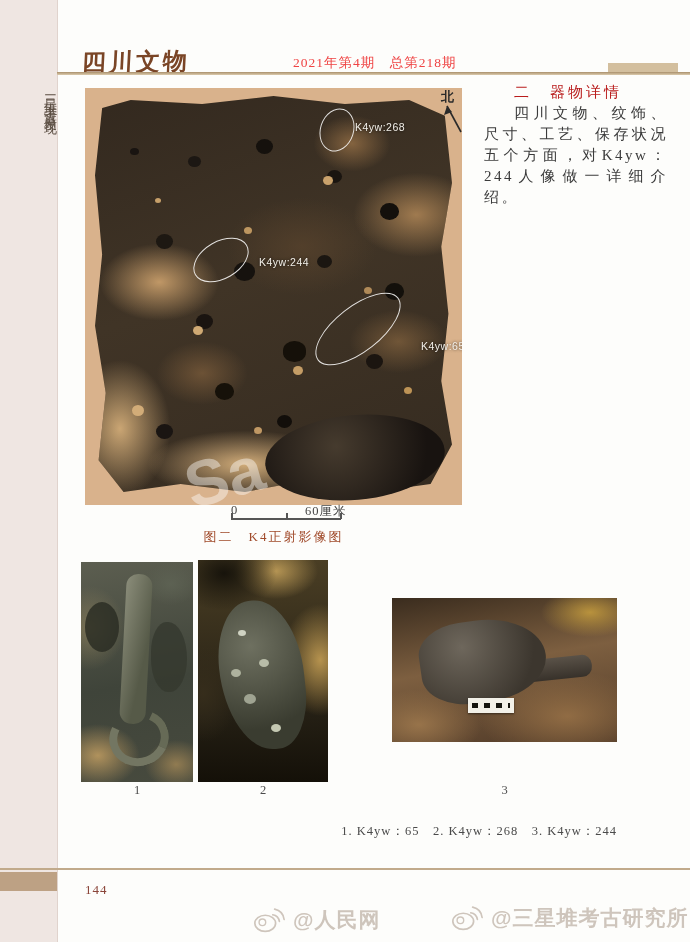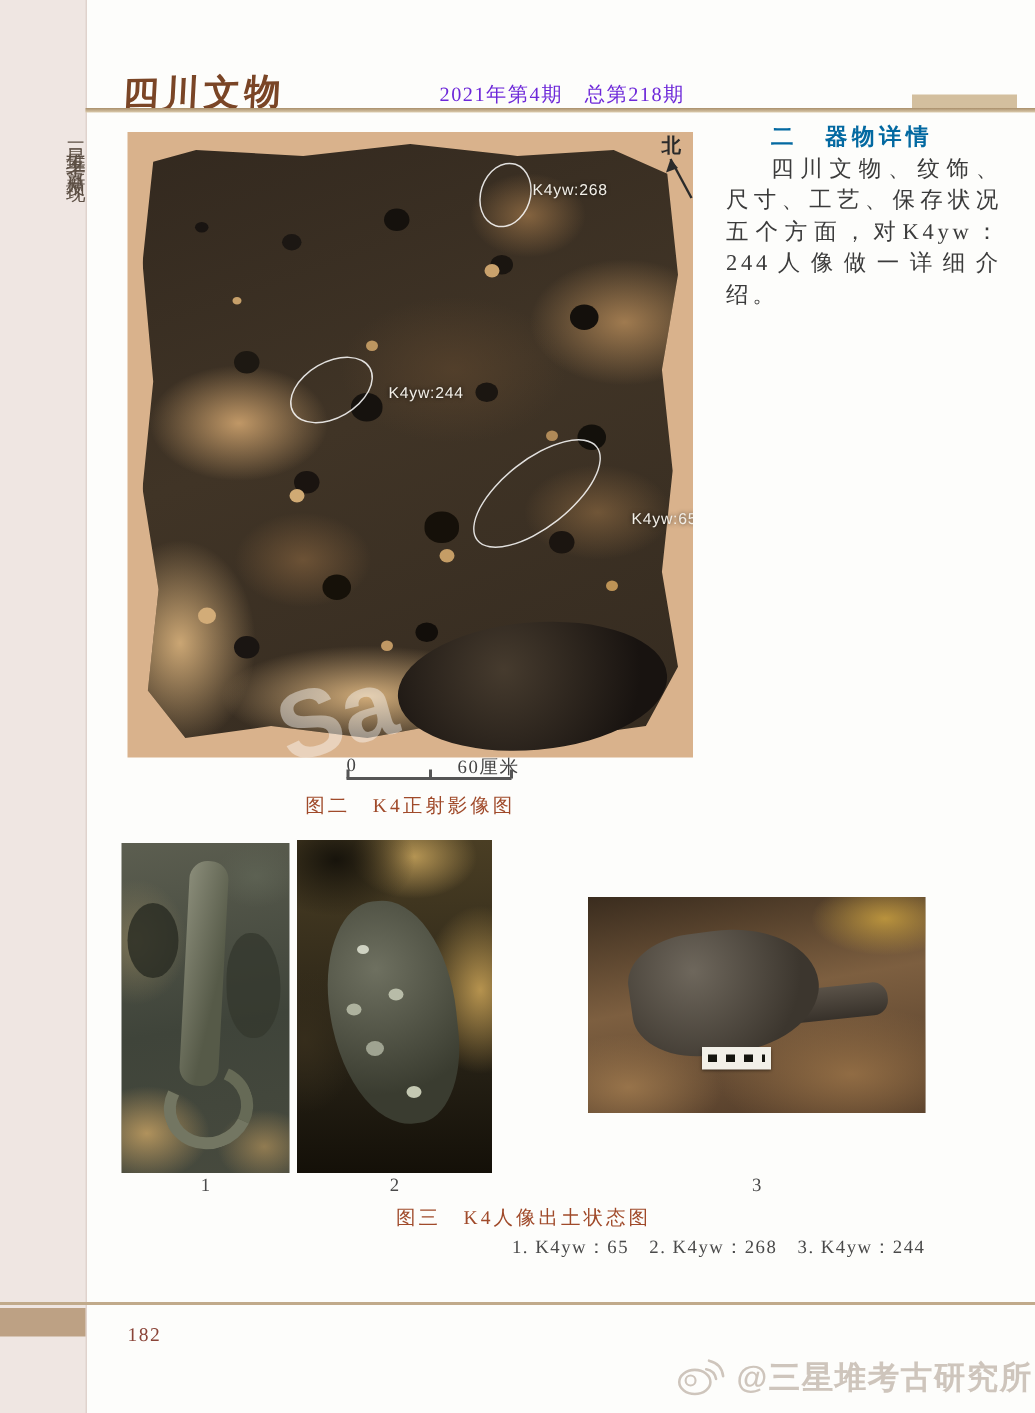--- a/index.html
+++ b/index.html
@@ -6,21 +6,21 @@
   .page{position:relative;width:690px;height:942px;background:#fdfdfb;overflow:hidden;
         font-family:"Liberation Serif",serif;color:#38342f;}
   
   .strip{position:absolute;left:0;top:0;width:57px;height:942px;background:#efe6e2;border-right:1px solid #e0d3cd;}
   .strip-block{position:absolute;left:0;top:872px;width:57px;height:19px;background:#bda184;}
   .vtitle{position:absolute;left:41px;top:84px;height:160px;writing-mode:vertical-rl;
           font-size:13px;letter-spacing:4px;color:#5c4f44;}
   
   .logo{position:absolute;left:82px;top:46px;font-size:24px;font-weight:bold;color:#7a4526;
         letter-spacing:3px;transform:skewX(-4deg) rotate(-1deg);}
-  .issue{position:absolute;left:293px;top:54px;font-size:13.5px;color:#6d28d9;letter-spacing:1px;
+  .issue{position:absolute;left:293px;top:54px;font-size:13.5px;color:#ef4444;letter-spacing:1px;
          font-family:"Liberation Serif",serif;}
   .hrule{position:absolute;left:57px;top:72px;width:633px;height:3px;
          background:linear-gradient(#a98f6b,#dcccae);}
   .hrule-cap{position:absolute;left:608px;top:63px;width:70px;height:9px;background:#d3bf9e;}
   
   .photo-main{position:absolute;left:85px;top:88px;width:377px;height:417px;background:#d9b28c;overflow:hidden;}
   .pit{position:absolute;left:10px;top:8px;width:357px;height:396px;
     clip-path:polygon(2% 3%,10% 1%,30% 2%,50% 0%,70% 2%,88% 1%,98% 5%,100% 22%,97% 38%,99% 55%,97% 72%,100% 88%,94% 98%,78% 100%,60% 97%,42% 100%,24% 98%,8% 100%,1% 92%,3% 75%,0% 58%,2% 40%,0% 20%);
     background:
       radial-gradient(85px 55px at 18% 47%, rgba(199,157,106,.95), rgba(199,157,106,0) 70%),
@@ -60,21 +60,21 @@
   .sc-end{position:absolute;left:305px;top:503px;font-size:12.5px;color:#444;letter-spacing:1px;}
   .sc-line{position:absolute;left:231px;top:518px;width:110px;height:2px;background:#555;}
   .sc-t1,.sc-t2,.sc-t3{position:absolute;top:513px;width:1.5px;height:6px;background:#555;}
   .sc-t1{left:231px;} .sc-t2{left:286px;} .sc-t3{left:340px;}
   .fig2-cap{position:absolute;left:85px;top:528px;width:377px;text-align:center;
     font-size:13px;color:#a04a2a;letter-spacing:2px;}
   
   .column{position:absolute;left:484px;top:82px;width:184px;font-size:15px;line-height:21px;
     letter-spacing:2.5px;text-align:justify;text-justify:inter-character;color:#3b3b3b;}
   .column p{margin:0;}
-  .col-head{margin:7px 0 7px 0;padding-left:30px;color:#0369a1;font-weight:700;letter-spacing:3px;}
+  .col-head{margin:7px 0 7px 0;padding-left:30px;color:#b91c1c;font-weight:400;letter-spacing:3px;}
   .indent2{text-indent:2em;}
   
   .p1{position:absolute;left:81px;top:562px;width:112px;height:220px;overflow:hidden;background:
       radial-gradient(60px 45px at 15% 88%, rgba(188,154,96,.9), rgba(188,154,96,0) 70%),
       radial-gradient(45px 35px at 85% 92%, rgba(170,140,88,.75), rgba(170,140,88,0) 70%),
       radial-gradient(50px 60px at 8% 30%, rgba(150,135,95,.6), rgba(150,135,95,0) 70%),
       radial-gradient(40px 30px at 80% 10%, rgba(95,100,85,.8), rgba(95,100,85,0) 70%),
       linear-gradient(170deg,#5c5e50,#3f443a 55%,#474a3e);}
   .p1-obj{position:absolute;left:42px;top:12px;width:26px;height:150px;border-radius:12px;
       transform:rotate(3deg);background:linear-gradient(100deg,#8b8d7a,#565a48 70%);}
@@ -183,26 +183,34 @@
   <div class="p3">
     <div class="p3-arm"></div>
     <div class="p3-fig"></div>
     <div class="p3-card">
       <div class="p3-card-ticks"></div>
     </div>
   </div>
   <div class="pnum pnum1">1</div>
   <div class="pnum pnum2">2</div>
   <div class="pnum pnum3">3</div>
-  <div class="fig3-cap">图三　K4人像出土状态图</div>
   <div class="fig3-sub">1. K4yw：65　2. K4yw：268　3. K4yw：244</div>
 
   <div class="frule"></div>
-  <div class="pagenum">182</div>
-
+  <div class="pagenum">144</div>
+
+  <div class="wm wm1">
+    <svg width="34" height="29" viewBox="0 0 36 30">
+      <ellipse cx="14" cy="19" rx="11" ry="8.5" fill="none" stroke="#cbc1b7" stroke-width="1.8"></ellipse>
+      <circle cx="11" cy="18" r="3.5" fill="none" stroke="#cbc1b7" stroke-width="1.5"></circle>
+      <path d="M22 10 q6 1 7 7" fill="none" stroke="#cbc1b7" stroke-width="1.8" stroke-linecap="round"></path>
+      <path d="M24 4 q9 2 10 11" fill="none" stroke="#cbc1b7" stroke-width="1.8" stroke-linecap="round"></path>
+    </svg>
+    <span>@人民网</span>
+  </div>
   <div class="wm wm2">
     <svg width="34" height="29" viewBox="0 0 36 30">
       <ellipse cx="14" cy="19" rx="11" ry="8.5" fill="none" stroke="#cbc1b7" stroke-width="1.8"></ellipse>
       <circle cx="11" cy="18" r="3.5" fill="none" stroke="#cbc1b7" stroke-width="1.5"></circle>
       <path d="M22 10 q6 1 7 7" fill="none" stroke="#cbc1b7" stroke-width="1.8" stroke-linecap="round"></path>
       <path d="M24 4 q9 2 10 11" fill="none" stroke="#cbc1b7" stroke-width="1.8" stroke-linecap="round"></path>
     </svg>
     <span>@三星堆考古研究所</span>
   </div>
 

